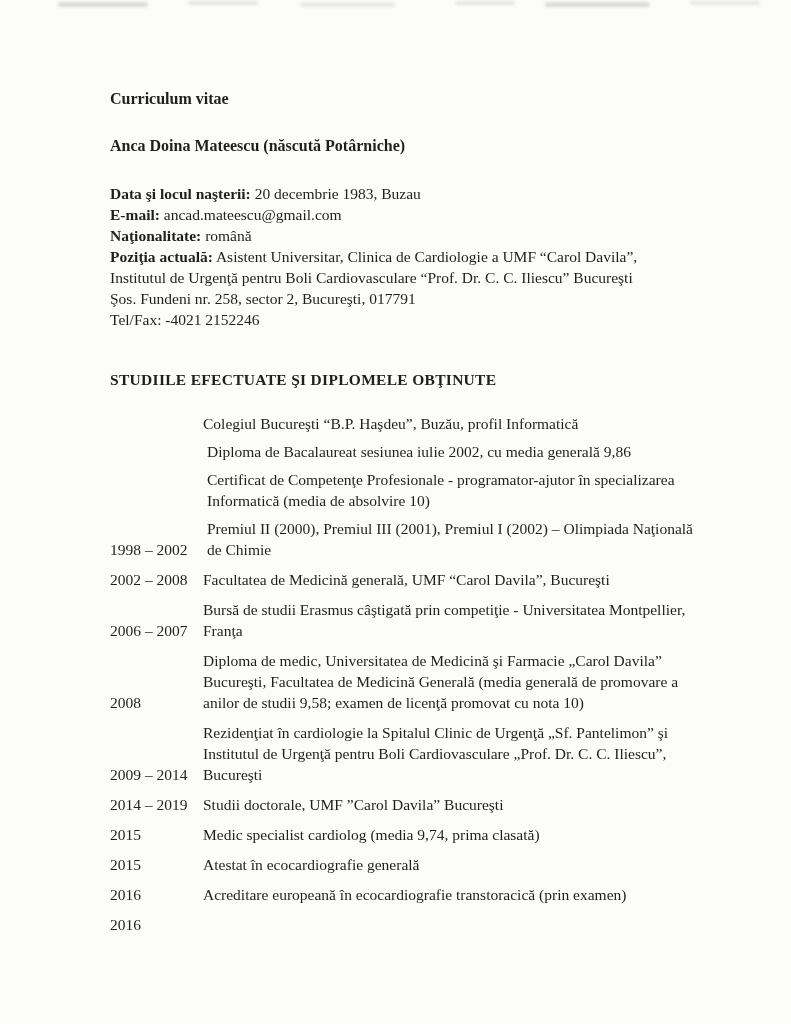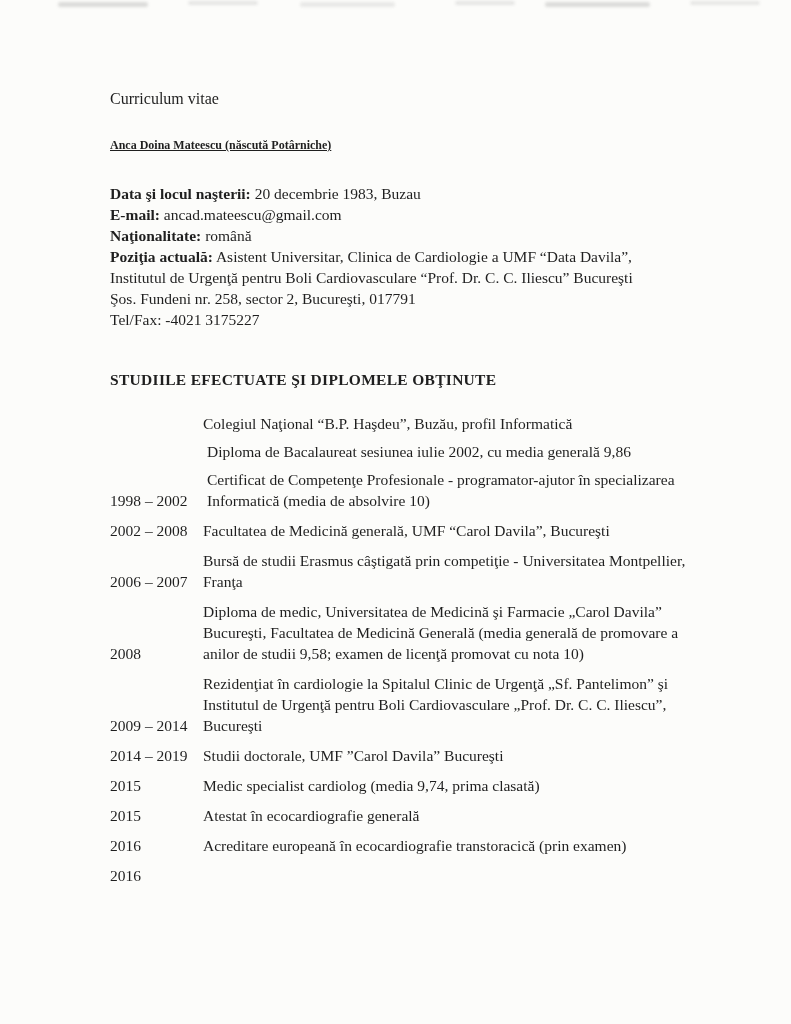--- a/index.html
+++ b/index.html
@@ -27,29 +27,28 @@
   .a1 { left: 58px;  top: 2px; width: 90px;  height: 5px; }
   .a2 { left: 188px; top: 1px; width: 70px;  height: 4px; opacity: .7; }
   .a3 { left: 300px; top: 2px; width: 95px;  height: 5px; opacity: .6; }
   .a4 { left: 455px; top: 1px; width: 60px;  height: 4px; opacity: .7; }
   .a5 { left: 545px; top: 2px; width: 105px; height: 5px; }
   .a6 { left: 690px; top: 1px; width: 70px;  height: 4px; opacity: .65; }
 
   .b { font-weight: bold; }
 
   .cv-title {
-    font-weight: normal;
+    font-weight: bold;
     font-size: 16px;
     margin: 0 0 26px 0;
   }
   .person-name {
     font-weight: bold;
-    font-size: 12px;
+    font-size: 16px;
     margin: 0 0 27px 0;
-    text-decoration: underline;
   }
   .info-block { margin: 0; }
   .info-line { min-height: 21px; font-family: Liberation Serif, serif; }
 
   .section-heading {
     font-weight: bold;
     font-size: 15.5px;
     text-align: left;
     letter-spacing: 0.3px;
     margin: 39px 0 23px 0;
@@ -76,36 +75,37 @@
   <div class="scan-artifact a6"></div>
 
   <div class="cv-title">Curriculum vitae</div>
 
   <div class="person-name">Anca Doina Mateescu (născută Potârniche)</div>
 
   <div class="info-block">
     <div class="info-line"><span class="b">Data şi locul naşterii:</span><span> 20 decembrie 1983, Buzau</span></div>
     <div class="info-line"><span class="b">E-mail:</span><span> ancad.mateescu@gmail.com</span></div>
     <div class="info-line"><span class="b">Naţionalitate:</span><span> română</span></div>
-    <div class="info-line"><span class="b">Poziţia actuală:</span><span> Asistent Universitar, Clinica de Cardiologie a UMF “Data Davila”,</span></div>
+    <div class="info-line"><span class="b">Poziţia actuală:</span><span> Asistent Universitar, Clinica de Cardiologie a UMF “Carol Davila”,</span></div>
     <div class="info-line"><span>Institutul de Urgenţă pentru Boli Cardiovasculare “Prof. Dr. C. C. Iliescu” Bucureşti</span></div>
     <div class="info-line"><span>Şos. Fundeni nr. 258, sector 2, Bucureşti, 017791</span></div>
-    <div class="info-line"><span>Tel/Fax: -4021 3175227</span></div>
+    <div class="info-line"><span>Tel/Fax: -4021 2152246</span></div>
   </div>
 
   <div class="section-heading">STUDIILE EFECTUATE ŞI DIPLOMELE OBŢINUTE</div>
 
   <div class="entries">
 
     <div class="entry">
       <div class="period">1998 – 2002</div>
       <div class="desc">
-        <p>Colegiul Naţional  “B.P. Haşdeu”, Buzău, profil Informatică</p>
+        <p>Colegiul Bucureşti  “B.P. Haşdeu”, Buzău, profil Informatică</p>
         <p class="sub">Diploma de Bacalaureat sesiunea iulie 2002, cu media generală 9,86</p>
         <p class="sub">Certificat de Competenţe Profesionale - programator-ajutor în specializarea Informatică (media de absolvire 10)</p>
+        <p class="sub">Premiul II (2000), Premiul III (2001), Premiul I (2002) – Olimpiada Naţională de Chimie</p>
       </div>
     </div>
 
     <div class="entry">
       <div class="period">2002 – 2008</div>
       <div class="desc">
         <p>Facultatea de Medicină generală, UMF “Carol Davila”, Bucureşti</p>
       </div>
     </div>
 

